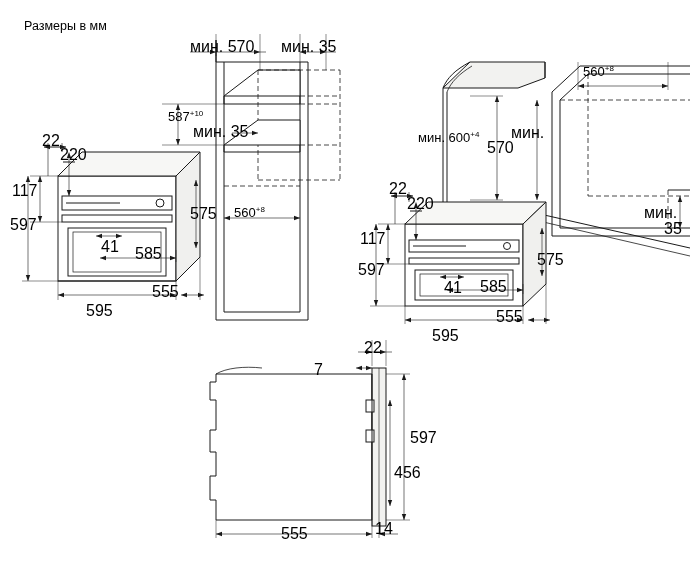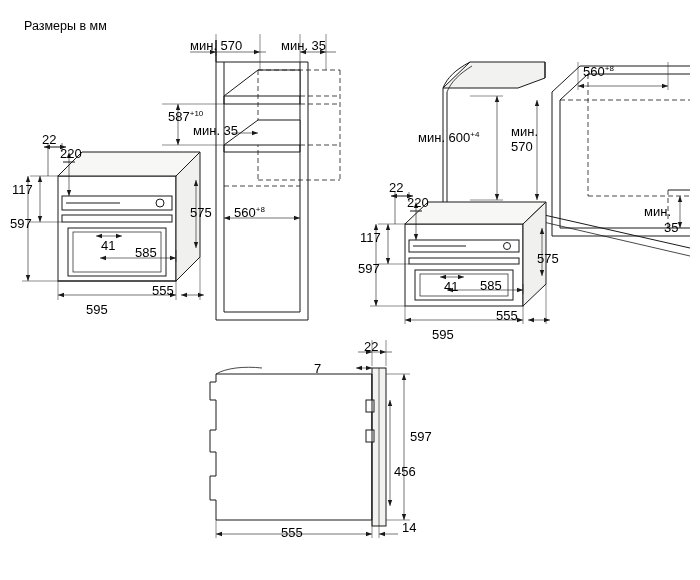--- a/index.html
+++ b/index.html
@@ -17,21 +17,21 @@
   }
   #stage {
     position: absolute;
     left: 0; top: 0;
     width: 592px;
     height: 580px;
   }
   .lbl {
     position: absolute;
     font-family: "Liberation Sans", sans-serif;
-    font-size: 13px;
+    font-size: 16px;
     color: #000;
     white-space: nowrap;
     line-height: 1;
   }
   .lbl.big {
     font-size: 13px;
     font-weight: normal;
   }
   .lbl.title {
     font-size: 12.5px;
@@ -367,37 +367,37 @@
   </div>
   <div class="lbl" style="left:193px; top:124px;">мин. 35</div>
   <div class="lbl big" style="left:234px; top:206px;">
     <span>560</span><span class="sup">+8</span>
   </div>
 
   <div class="lbl big" style="left:418px; top:131px;">
     <span>мин. 600</span><span class="sup">+4</span>
   </div>
   <div class="lbl" style="left:511px; top:125px;">мин.</div>
-  <div class="lbl" style="left:511px; top:140px;">570</div>
+  <div class="lbl" style="left:487px; top:140px;">570</div>
   <div class="lbl big" style="left:583px; top:65px;">
     <span>560</span><span class="sup">+8</span>
   </div>
   <div class="lbl" style="left:644px; top:205px;">мин.</div>
   <div class="lbl" style="left:648px; top:221px;margin-left:16px;">35</div>
 
   <div class="lbl" style="left:389px; top:181px;">22</div>
   <div class="lbl" style="left:407px; top:196px;">220</div>
   <div class="lbl" style="left:360px; top:231px;">117</div>
   <div class="lbl" style="left:358px; top:262px;">597</div>
   <div class="lbl" style="left:444px; top:280px;">41</div>
   <div class="lbl" style="left:480px; top:279px;">585</div>
   <div class="lbl" style="left:432px; top:328px;">595</div>
   <div class="lbl" style="left:496px; top:309px;">555</div>
   <div class="lbl" style="left:537px; top:252px;">575</div>
 
   <div class="lbl" style="left:364px; top:340px;">22</div>
   <div class="lbl" style="left:314px; top:362px;">7</div>
   <div class="lbl" style="left:410px; top:430px;">597</div>
   <div class="lbl" style="left:394px; top:465px;">456</div>
-  <div class="lbl" style="left:402px; top:521px;">14</div>
+  <div class="lbl" style="left:375px; top:521px;">14</div>
   <div class="lbl" style="left:281px; top:526px;">555</div>
 
 </div>
 
 </body></html>

